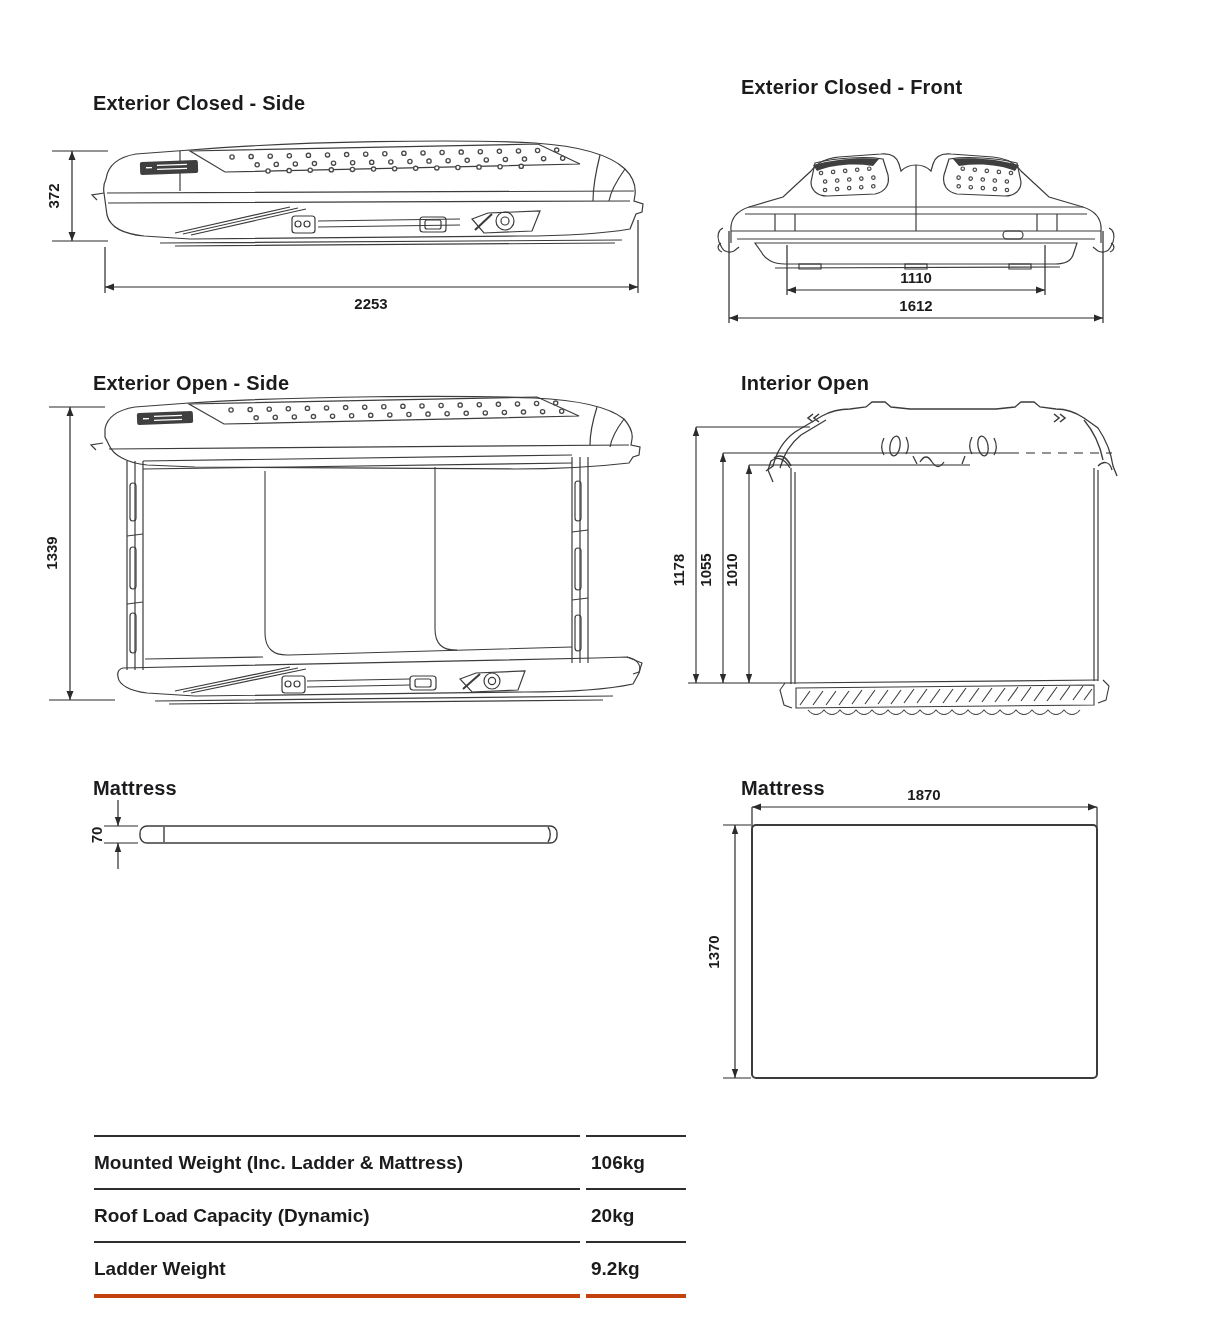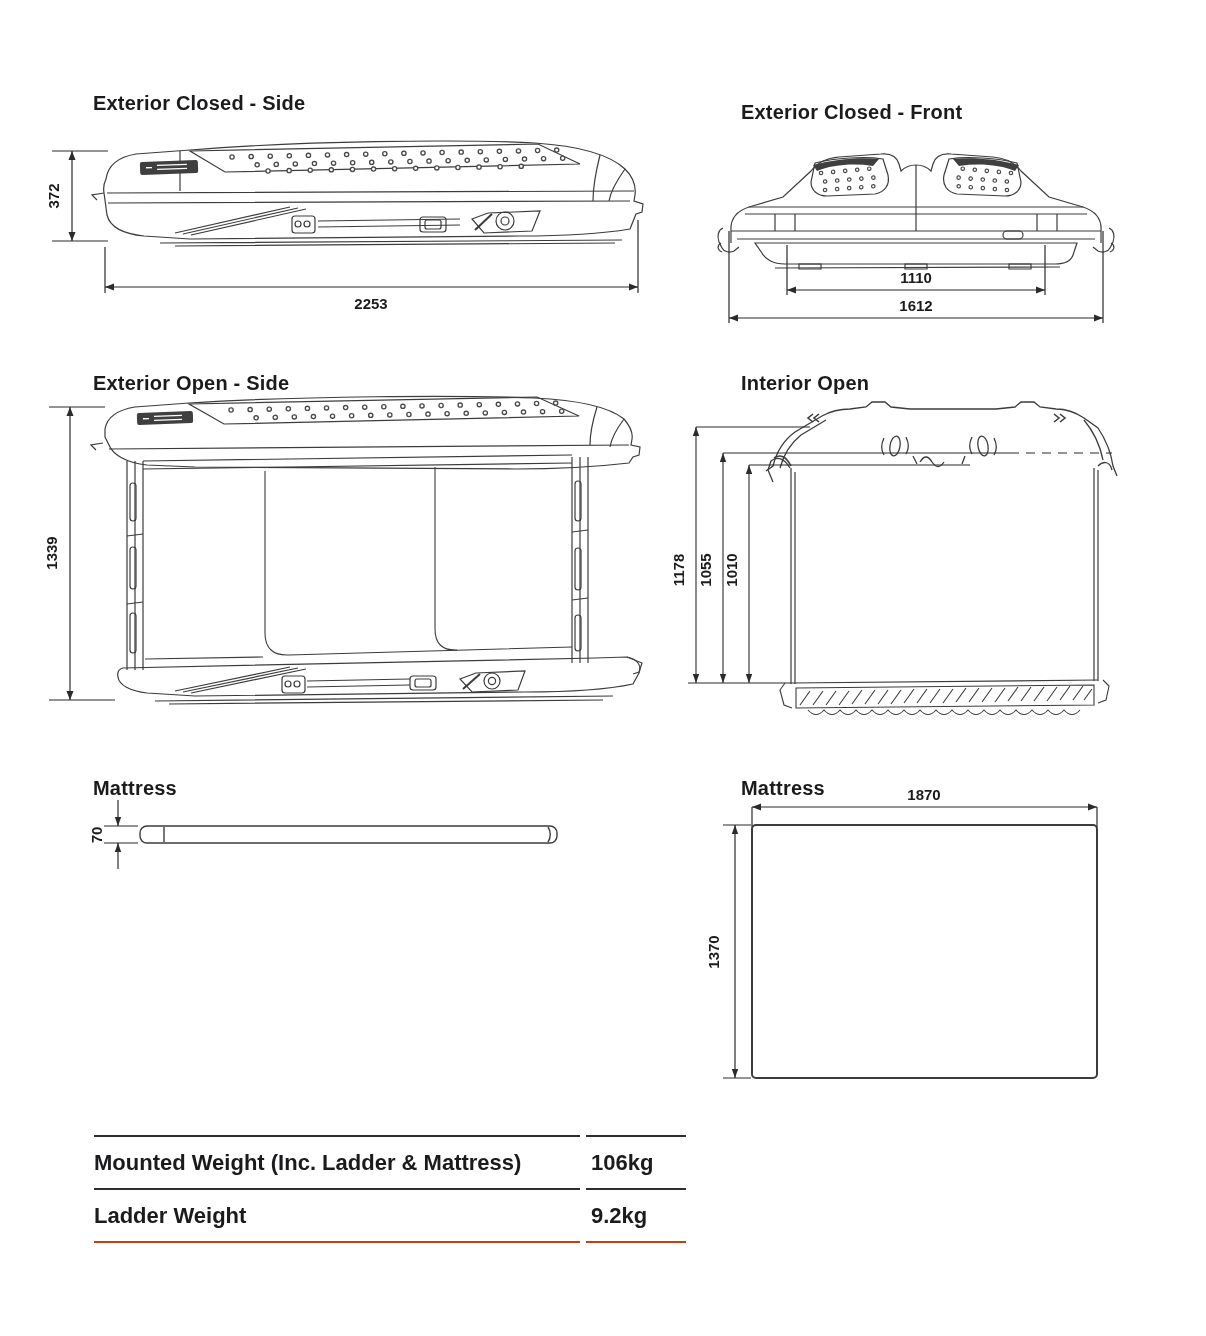--- a/index.html
+++ b/index.html
@@ -26,40 +26,40 @@
     font-weight:700;
     font-size:15px;
     fill:#1b1b1d;
   }
   .spec-table{
     position:absolute;
     left:88px;top:1135px;
     width:604px;
     border-collapse:separate;
     border-spacing:6px 0;
-    font-size:22px;
+    font-size:19px;
     color:#1b1b1d;
   }
   .spec-table td{
     border-top:2px solid #2e2e2e;
     height:51px;
     vertical-align:middle;
     padding:0;
   }
-  .spec-table tr:last-child td{border-bottom:2px solid #c2410c;}
+  .spec-table tr:last-child td{border-bottom:4px solid #c2410c;}
   .spec-table td.lbl{font-weight:700;width:486px;}
   .spec-table td.val{font-weight:700;padding-left:5px;}
 </style>
 </head>
 <body>
 
 <div class="sheet">
 
   <h2 class="view-title" style="left:85px;top:84px;">Exterior Closed - Side</h2>
-  <h2 class="view-title" style="left:733px;top:93px;">Exterior Closed - Front</h2>
+  <h2 class="view-title" style="left:733px;top:68px;">Exterior Closed - Front</h2>
   <h2 class="view-title" style="left:85px;top:364px;">Exterior Open - Side</h2>
   <h2 class="view-title" style="left:733px;top:364px;text-align:center;">Interior Open</h2>
   <h2 class="view-title" style="left:85px;top:769px;">Mattress</h2>
   <h2 class="view-title" style="left:733px;top:769px;">Mattress</h2>
 
   <svg class="draw" style="left:40px;top:135px;" width="630" height="180" viewBox="0 0 630 180">
     <g stroke="#3c3c3c" stroke-width="1.2" fill="none">
       <path d="M66,44 C68,30 78,22 96,19 L150,15 C260,6 420,4 495,8 C540,11 570,20 585,34 C593,42 596,52 595,60 L594,66 L603,69 L602,77 L596,79 L590,94 C560,99 520,101 480,101 L150,104 L104,101 C84,99 70,92 67,80 L64,58 C63,52 64,48 66,44 Z"></path>
       <path d="M64,58 L52,60 L57,65"></path>
       <path d="M67,58 L594,56 M68,68 L590,66"></path>
@@ -303,19 +303,23 @@
     <text x="24" y="177" text-anchor="middle" transform="rotate(-90 24 177)">1370</text>
   </svg>
 
   <table class="spec-table">
     <tbody>
       <tr>
         <td class="lbl">Mounted Weight  (Inc. Ladder &amp; Mattress)</td>
         <td class="val">106kg</td>
       </tr>
       <tr>
+        <td class="lbl">Roof Load Capacity (Dynamic)</td>
+        <td class="val">20kg</td>
+      </tr>
+      <tr>
         <td class="lbl">Ladder Weight</td>
         <td class="val">9.2kg</td>
       </tr>
     </tbody>
   </table>
 
 </div>
 
 </body></html>

